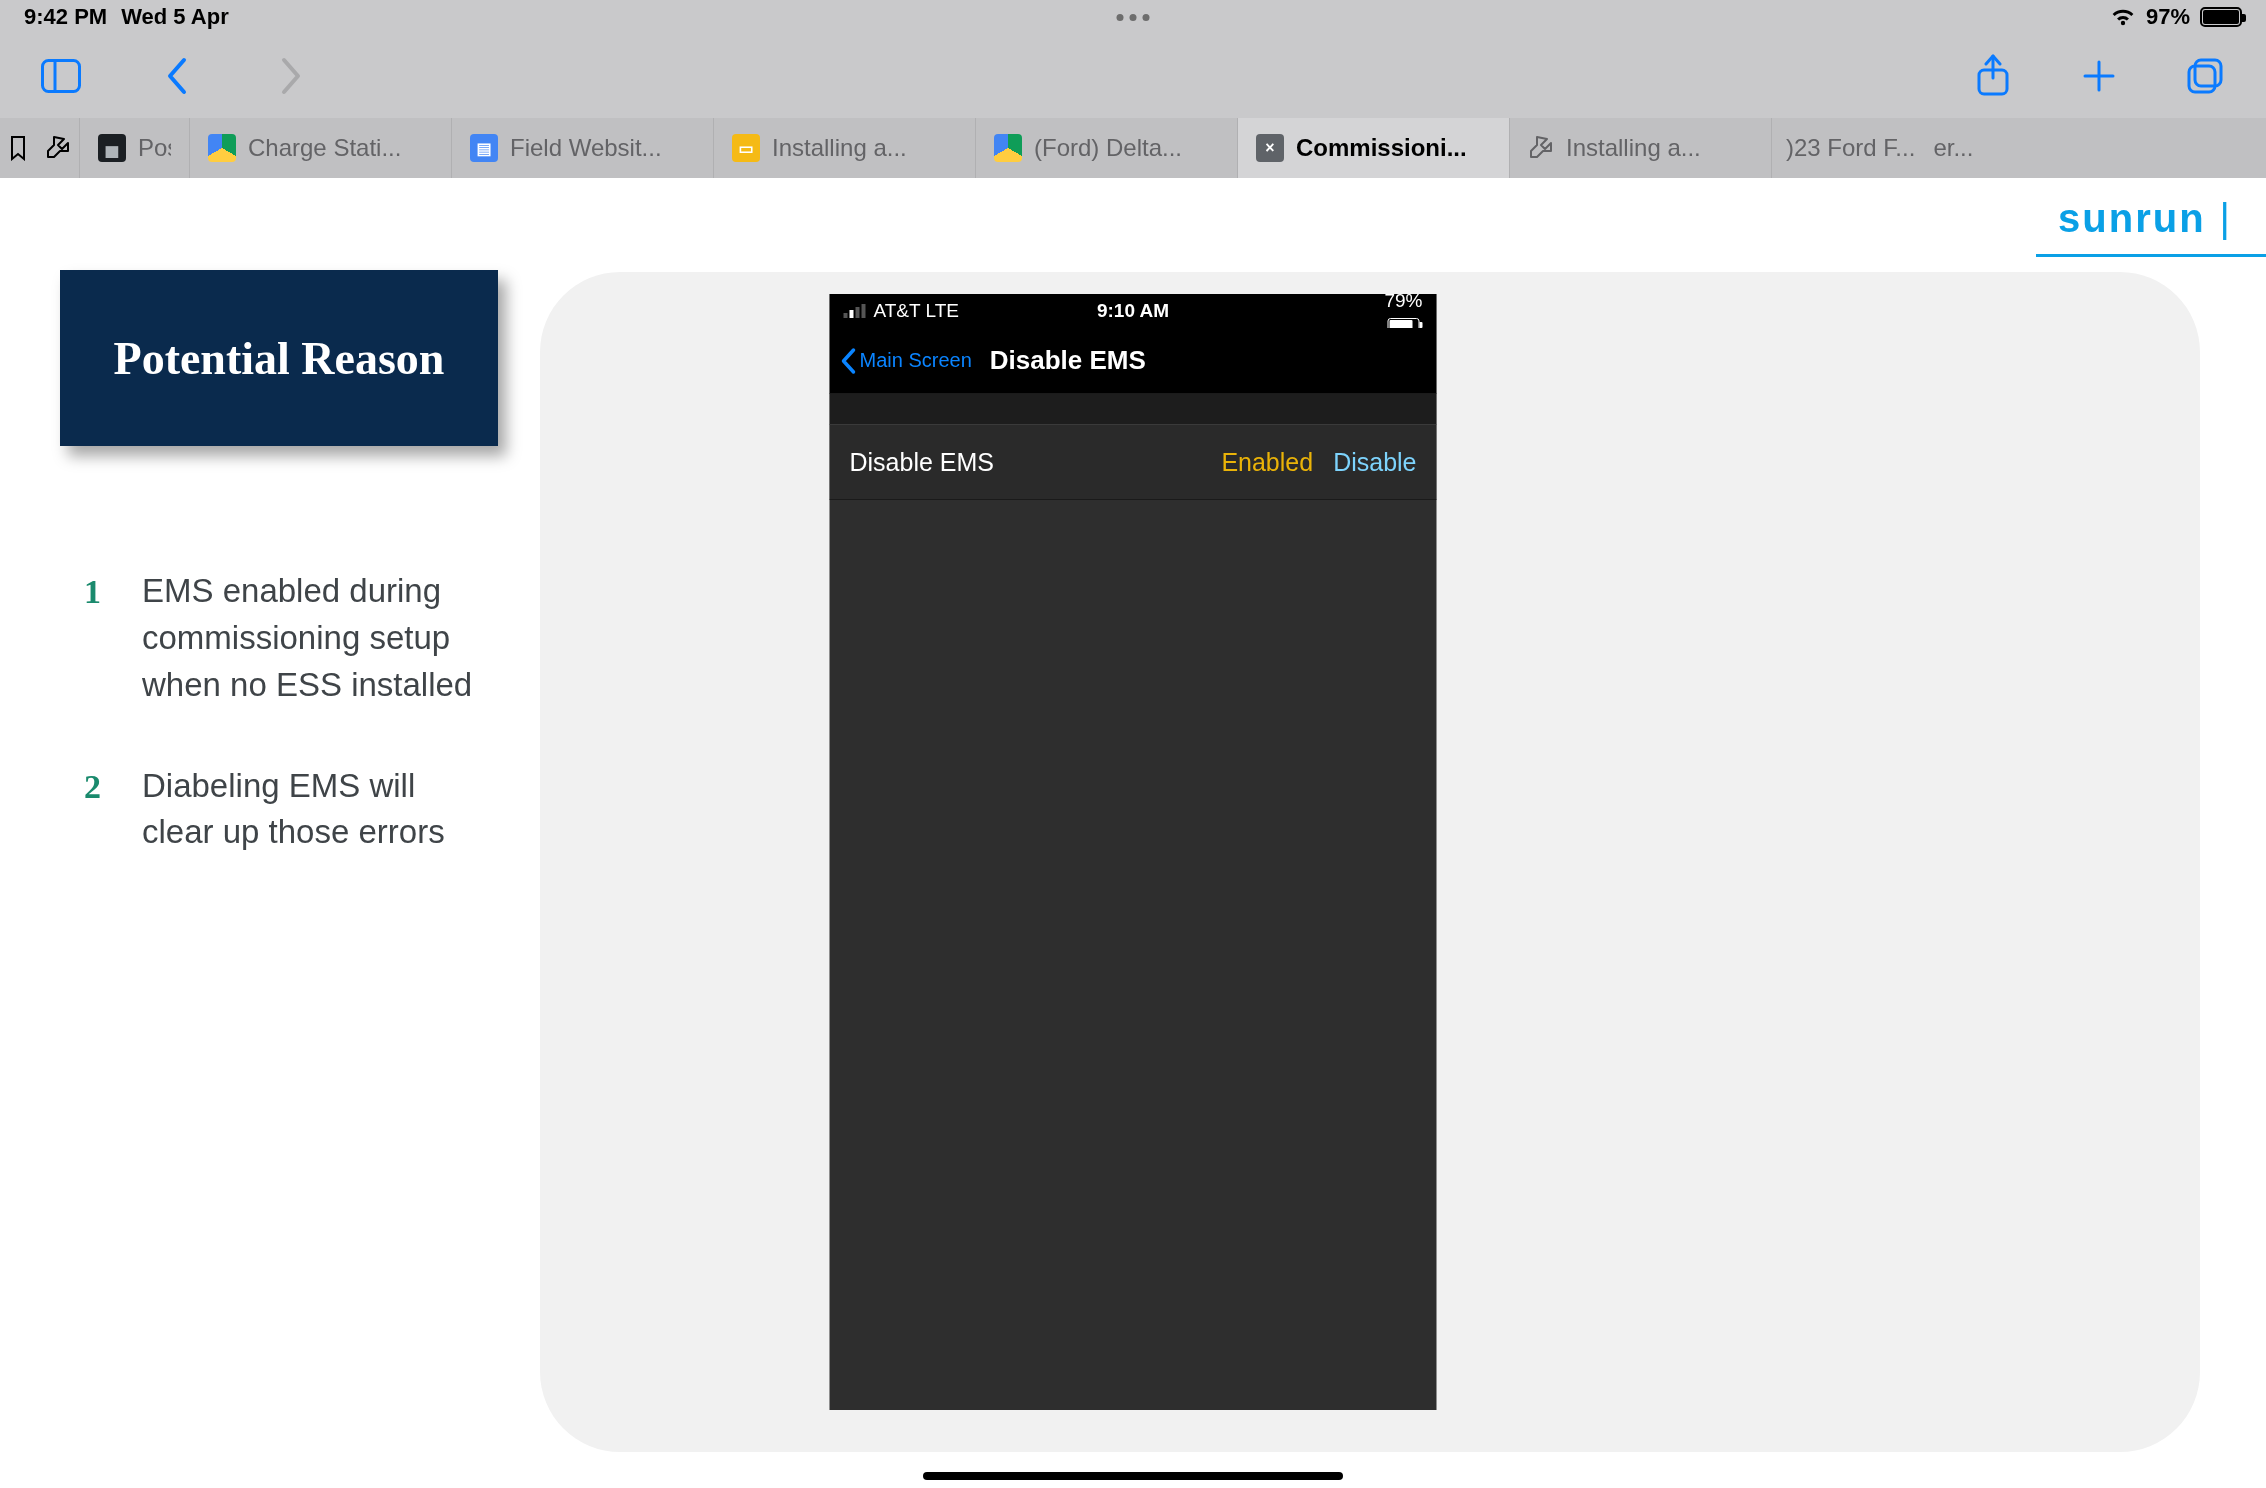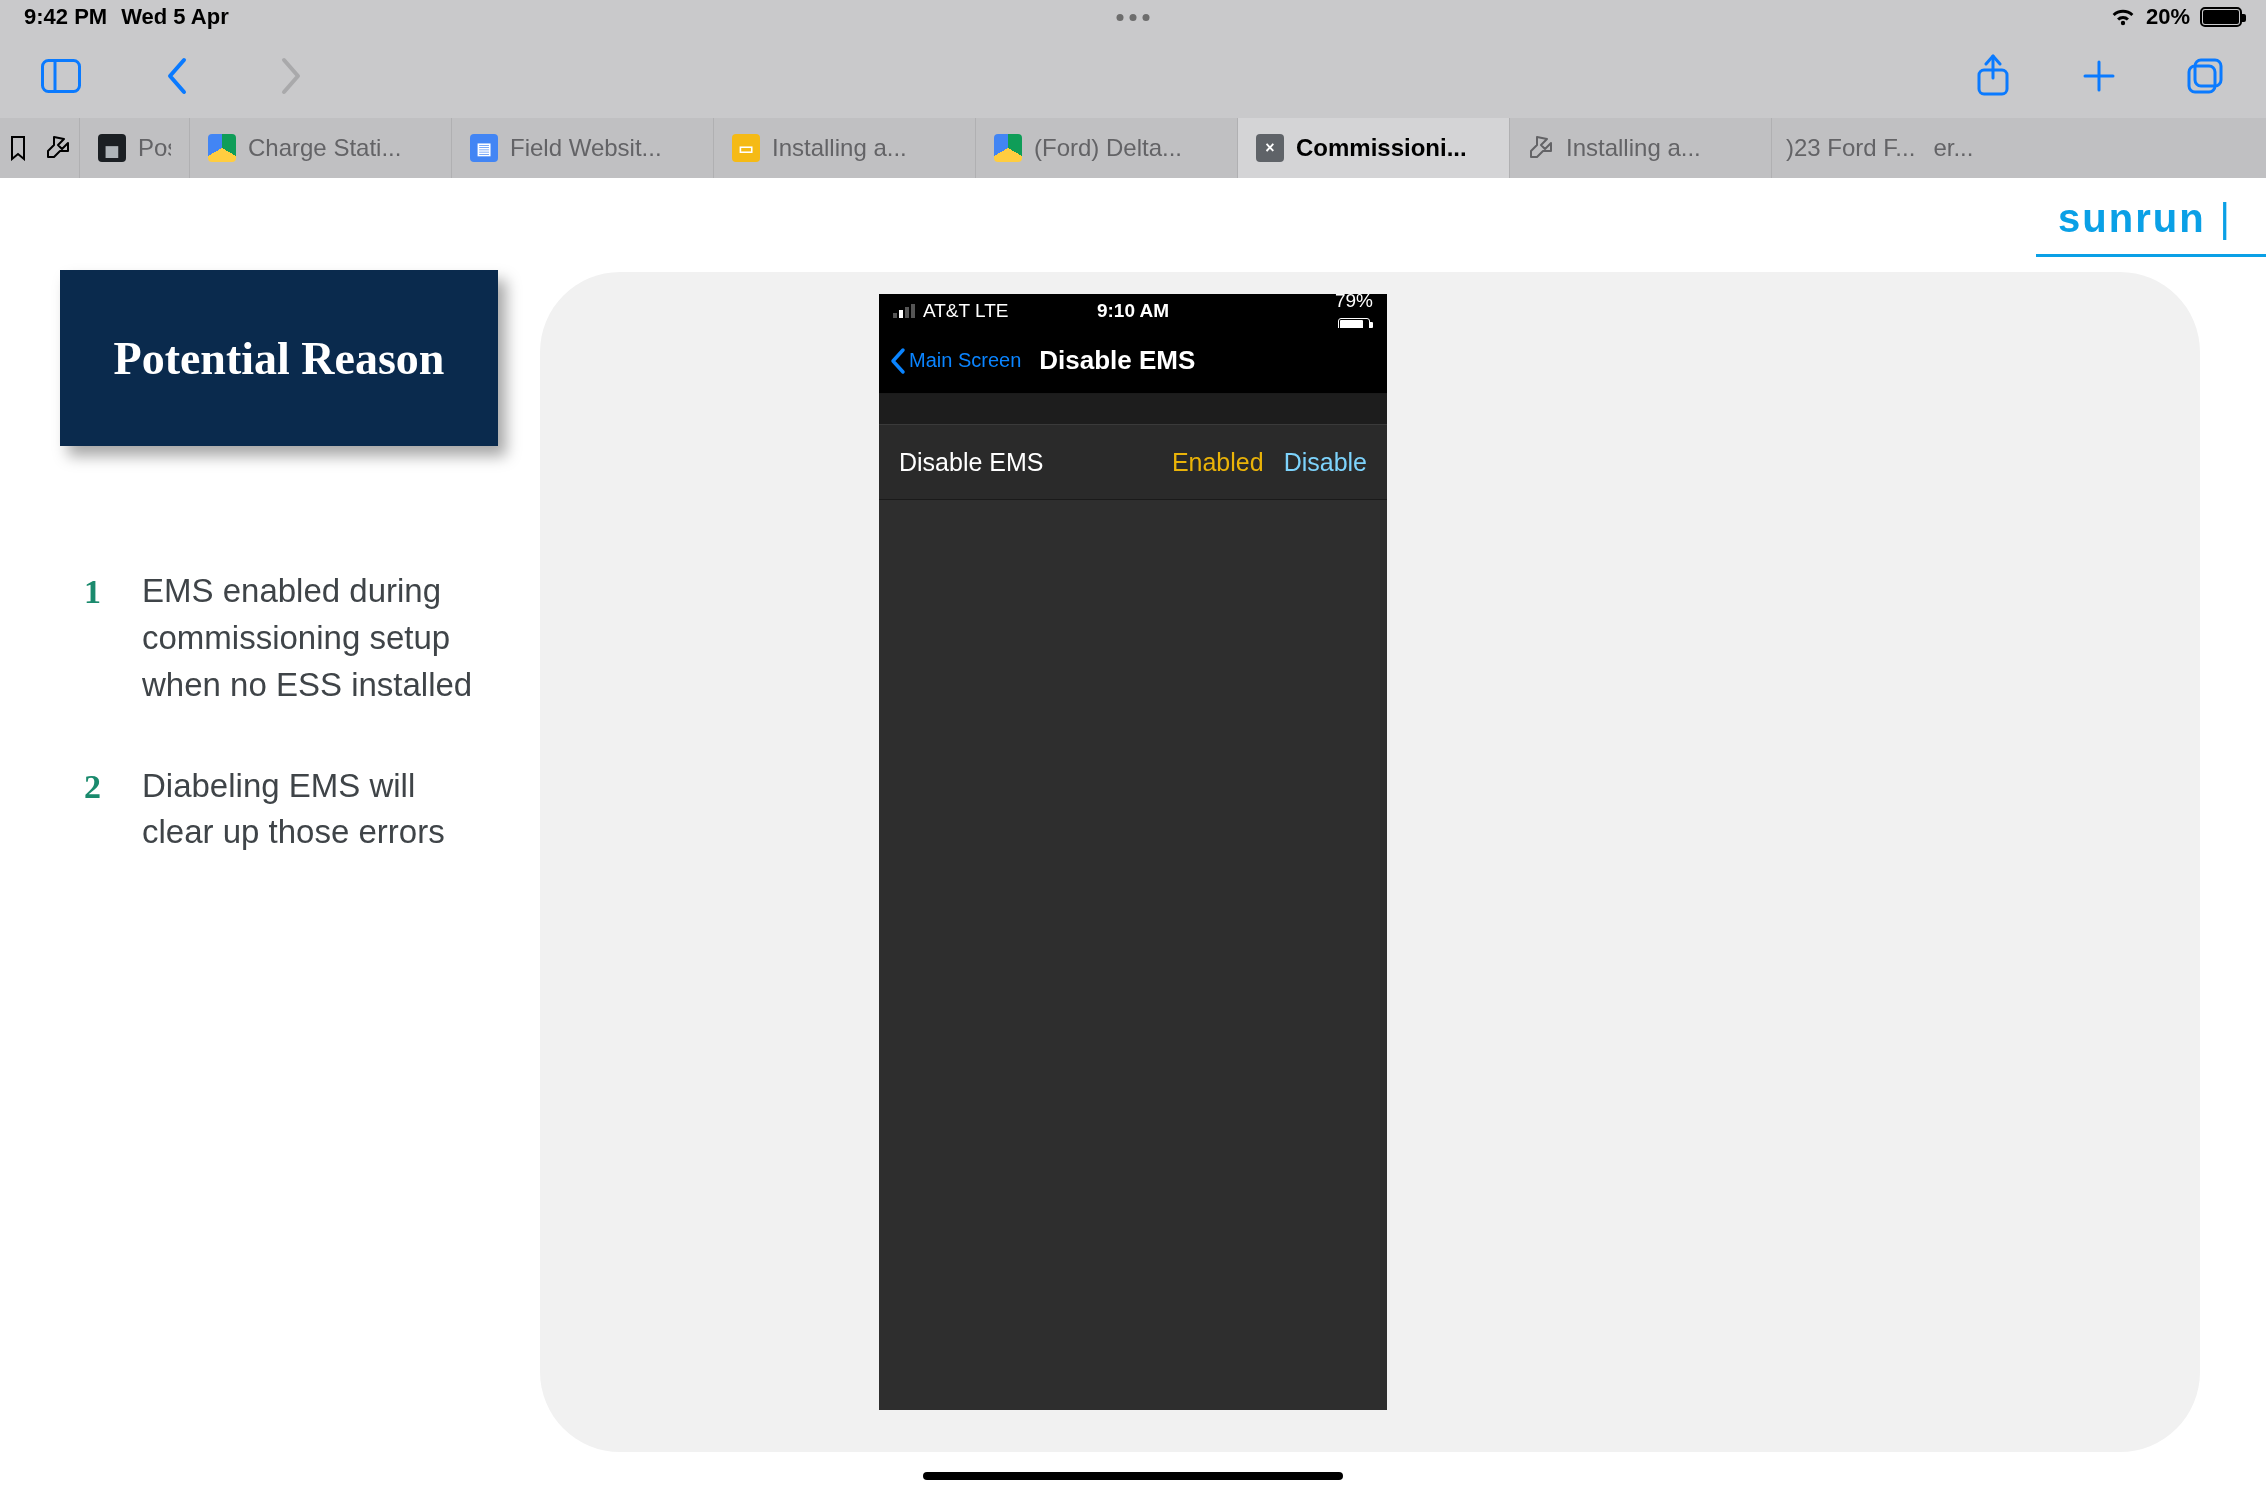--- a/index.html
+++ b/index.html
@@ -135,21 +135,21 @@
     width:1660px; height:1180px;
     background:#f1f1f1;
     border-radius:80px;
   }
 
   
   .phone{
     position:absolute;
     left:50%; top:116px;
     transform:translateX(-50%);
-    width:508px; height:1116px;
+    width:607px; height:1116px;
     background:#2e2e2e;
     overflow:hidden;
   }
   .phone-status{
     height:34px; background:#000; color:#fff;
     display:flex; align-items:center; justify-content:space-between;
     padding:0 14px; font-size:19px;
   }
   .ps-left{display:flex;align-items:center;gap:8px;}
   .ps-sig{display:flex;align-items:flex-end;gap:2px;}
@@ -200,21 +200,21 @@
     <span class="dot"></span>
       <span class="dot"></span>
       <span class="dot"></span>
   </div>
   <div class="status-right">
     <span>
       <svg class="wifi-icon" viewBox="0 0 24 18">
           <path fill="#000" d="M12 16.5a2 2 0 100-4 2 2 0 000 4zm-5.5-6.2a8 8 0 0111 0l-1.9 1.9a5.3 5.3 0 00-7.2 0zM2.4 6.2a14 14 0 0119.2 0l-1.9 1.9a11.3 11.3 0 00-15.4 0z"></path>
         </svg>
     </span>
-    <span>20%</span>
+    <span>97%</span>
     <span class="battery-shell">
         <span class="battery-fill"></span>
       </span>
   </div>
 </div>
 
 <div class="toolbar">
   <div class="tb-btn">
     <svg width="40" height="34" viewBox="0 0 40 34">
         <rect x="1.5" y="1.5" width="37" height="31" rx="6" fill="none" stroke="#0a7aff" stroke-width="3"></rect>

